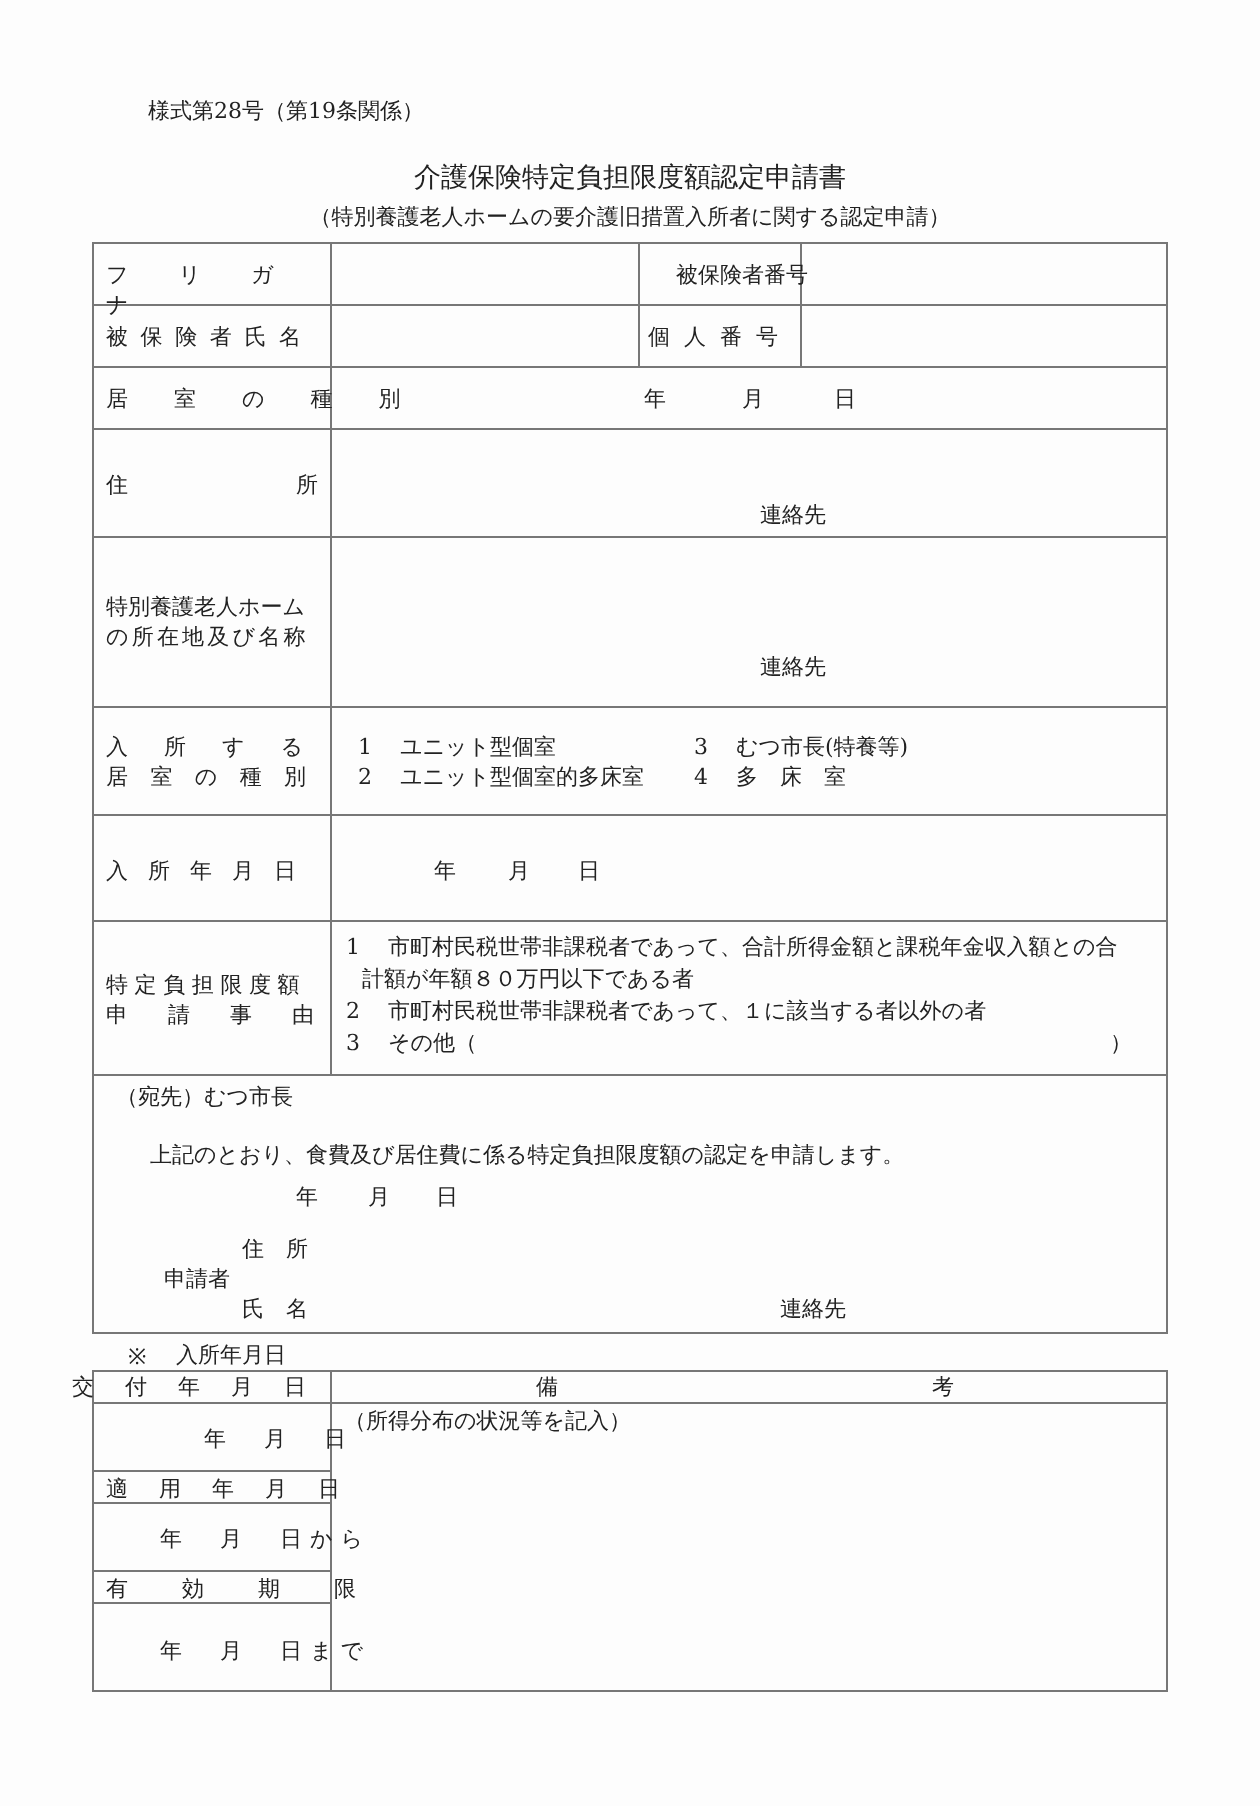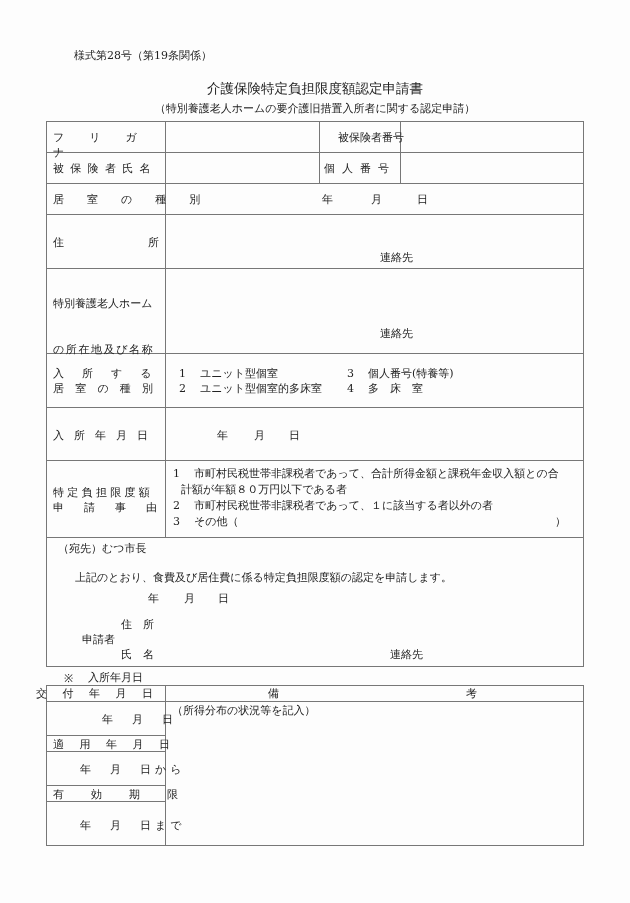--- a/index.html
+++ b/index.html
@@ -57,35 +57,35 @@
 <div class="txt" style="left:322px;top:192px;">年</div>
 <div class="txt" style="left:371px;top:192px;">月</div>
 <div class="txt" style="left:417px;top:192px;">日</div>
 
 <div class="txt" style="left:53px;top:235px;">住</div>
 <div class="txt" style="left:148px;top:235px;">所</div>
 <div class="txt" style="left:170px;top:218px;width:410px;height:46px;"></div>
 <div class="txt" style="left:380px;top:250px;">連絡先</div>
 
 <div class="txt" style="left:53px;top:296px;">特別養護老人ホーム</div>
-<div class="txt" style="left:53px;top:311px;letter-spacing:1.6px;margin-top:31px;">の所在地及び名称</div>
+<div class="txt" style="left:53px;top:311px;letter-spacing:1.6px;">の所在地及び名称</div>
 <div class="txt" style="left:170px;top:272px;width:410px;height:78px;"></div>
 <div class="txt" style="left:380px;top:326px;">連絡先</div>
 
 <div class="txt" style="left:53px;top:366px;letter-spacing:18px;">入所する</div>
 <div class="txt" style="left:53px;top:381px;letter-spacing:11.2px;">居室の種別</div>
 
 <div class="txt" style="left:179px;top:366px;">
   <span>1</span><span style="display:inline-block;width:14px;"></span><span>ユニット型個室</span>
 </div>
 <div class="txt" style="left:179px;top:381px;">
   <span>2</span><span style="display:inline-block;width:14px;"></span><span>ユニット型個室的多床室</span>
 </div>
 <div class="txt" style="left:347px;top:366px;">
-  <span>3</span><span style="display:inline-block;width:14px;"></span><span>個人番号(特養等)</span>
+  <span>3</span><span style="display:inline-block;width:14px;"></span><span>むつ市長(特養等)</span>
 </div>
 <div class="txt" style="left:347px;top:381px;">
   <span>4</span><span style="display:inline-block;width:14px;"></span><span>多　床　室</span>
 </div>
 
 <div class="txt" style="left:53px;top:428px;letter-spacing:10px;">入所年月日</div>
 <div class="txt" style="left:170px;top:411px;width:410px;height:46px;"></div>
 <div class="txt" style="left:217px;top:428px;">年</div>
 <div class="txt" style="left:254px;top:428px;">月</div>
 <div class="txt" style="left:289px;top:428px;">日</div>

